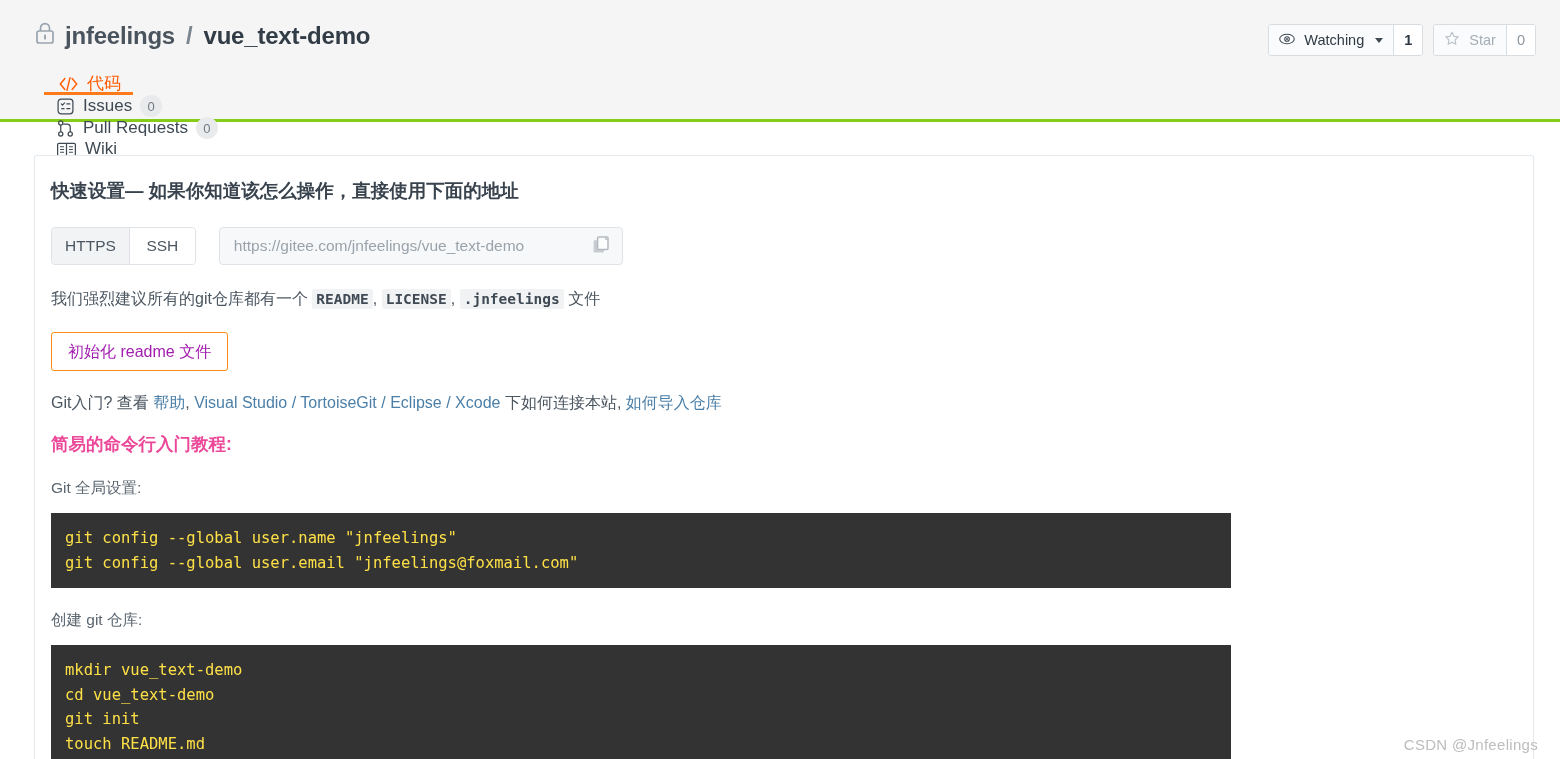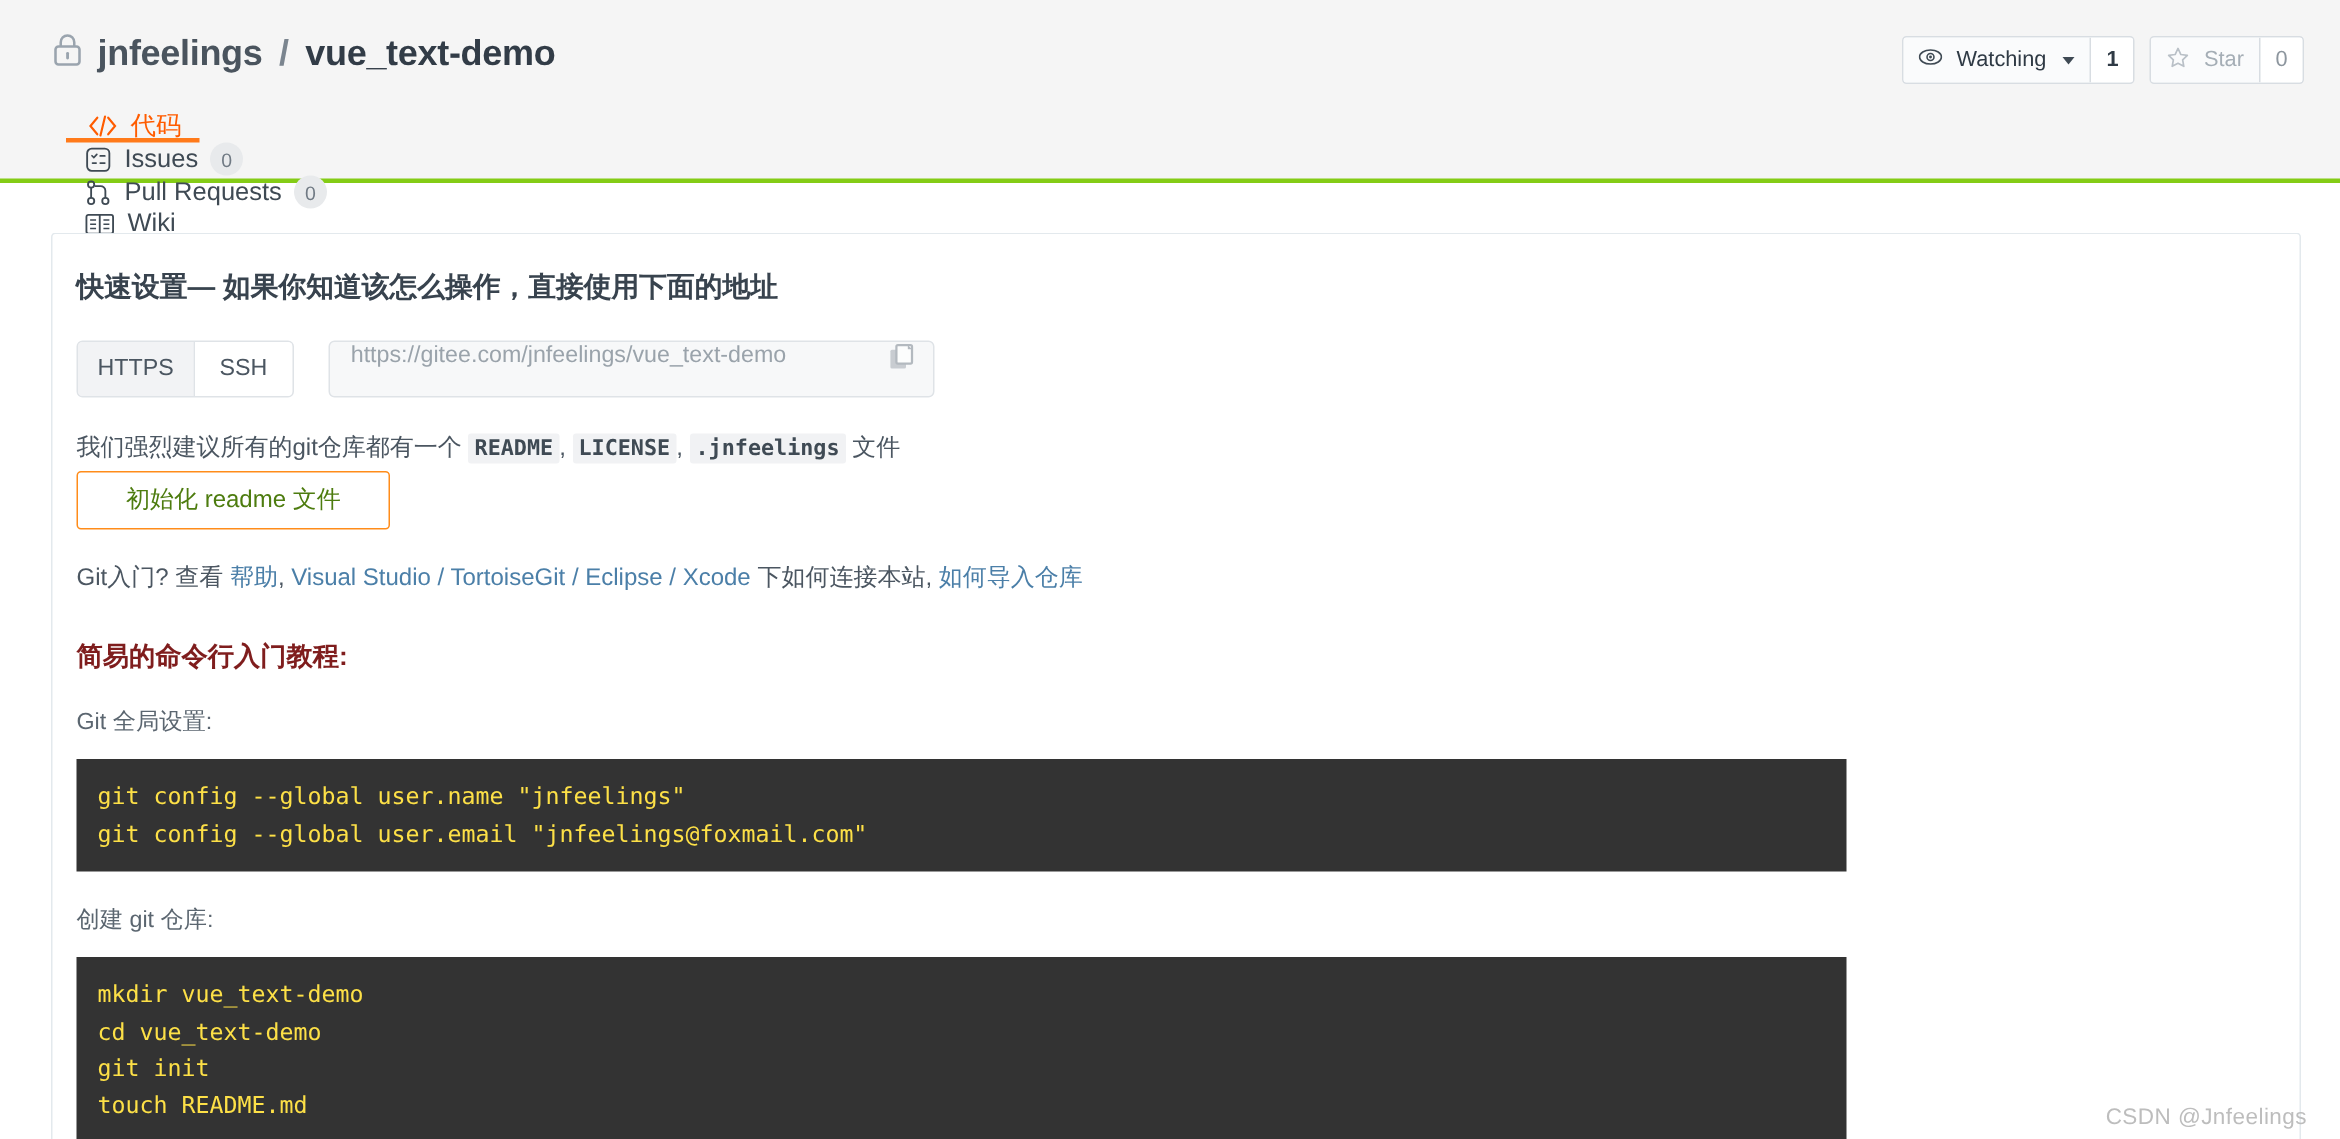--- a/index.html
+++ b/index.html
@@ -167,20 +167,21 @@
     font-size: 15.5px;
     color: #4b5661;
     background: #f2f3f5;
   }
   .proto-btn.sel {
     background: #ffffff;
     border-left: 1px solid #dfe3e7;
   }
   .url-field {
     display: flex;
+    align-items: center;
     justify-content: space-between;
     width: 404px;
     height: 38px;
     padding: 0 10px 0 14px;
     border: 1px solid #dfe3e7;
     border-radius: 4px;
     background: #f7f8f9;
     font-size: 15.5px;
     color: #9aa3ab;
   }
@@ -197,42 +198,42 @@
     font-size: 14.5px;
     background: #f1f2f4;
     color: #3f4a54;
     padding: 2px 4px;
     border-radius: 2px;
     font-weight: bold;
   }
 
   .btn-init {
     display: inline-block;
-    margin-top: 3px;
-    padding: 9px 32px;
+    margin-top: 21px;
+    padding: 9px 16px;
     border: 1px solid #ff8c1a;
     border-radius: 3px;
     background: #ffffff;
-    color: #4d7c0f;
+    color: #a21caf;
     font-size: 16px;
     line-height: 1.2;
   }
 
   .line-gitstart {
     margin-top: 22px;
     font-size: 16px;
     color: #4b5661;
   }
   .lnk { color: #4b7fa8; }
 
   .h-tutorial {
-    margin-top: 29px;
+    margin-top: 18px;
     font-size: 17.5px;
     font-weight: bold;
-    color: #7f1d1d;
+    color: #ec4899;
   }
 
   .sub-label {
     margin-top: 22px;
     font-size: 15.5px;
     color: #5b6670;
   }
 
   .codeblock {
     margin-top: 14px;

